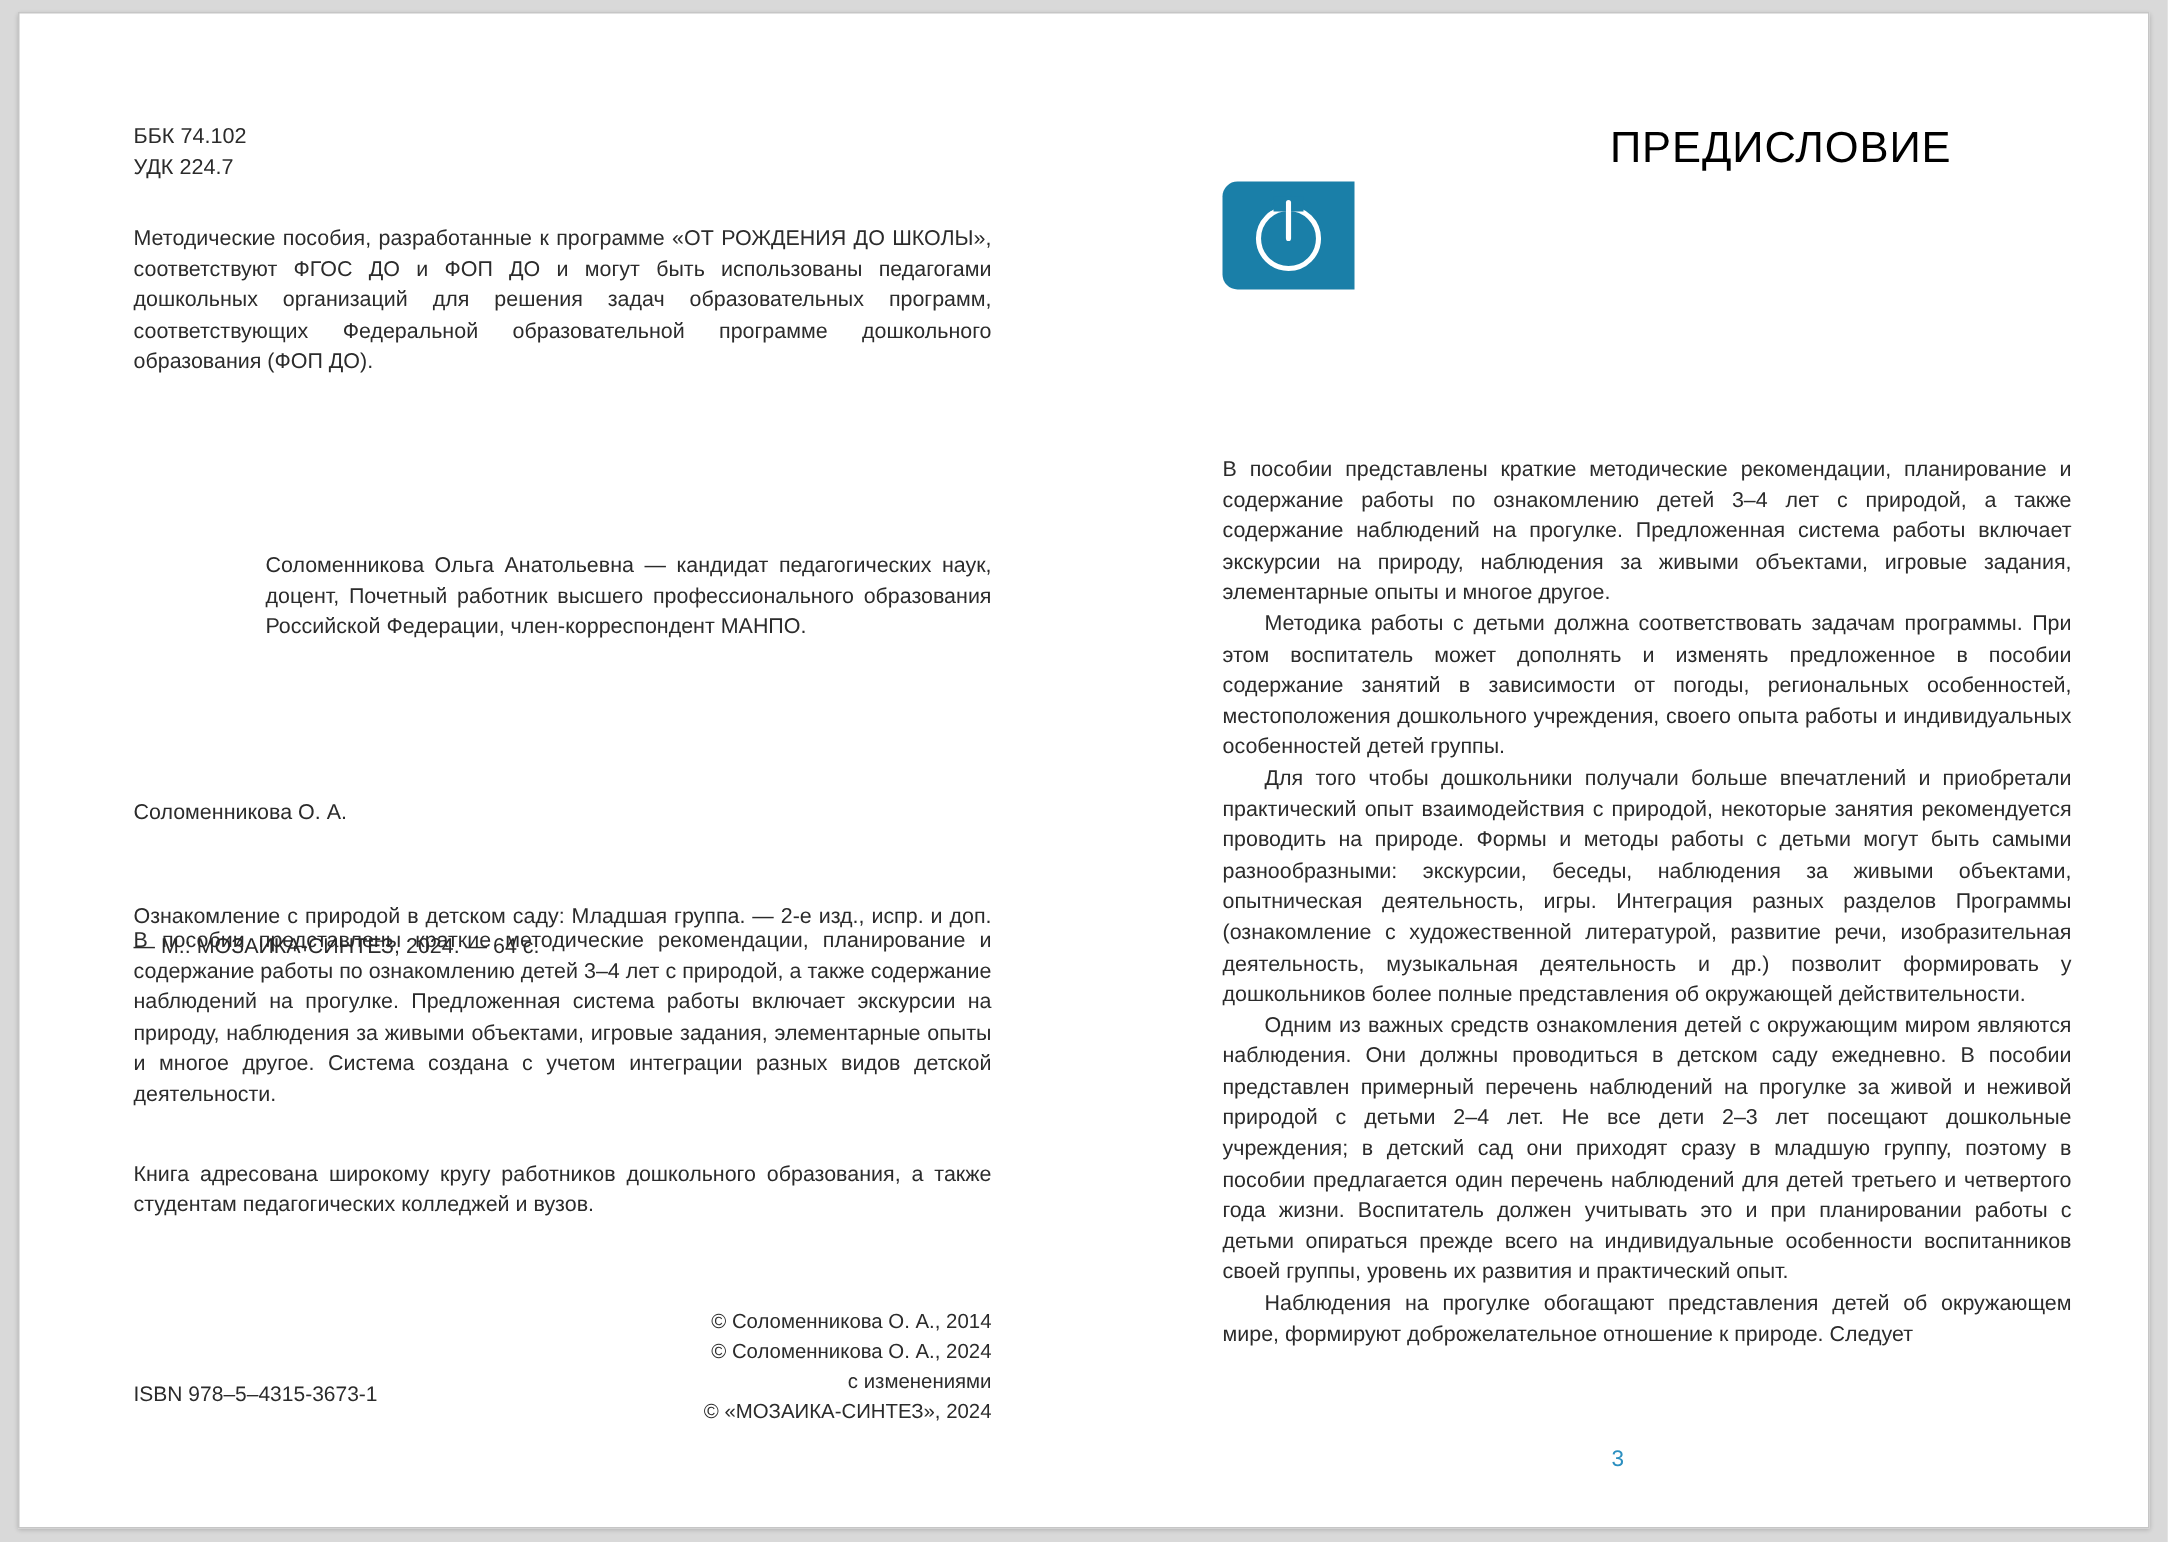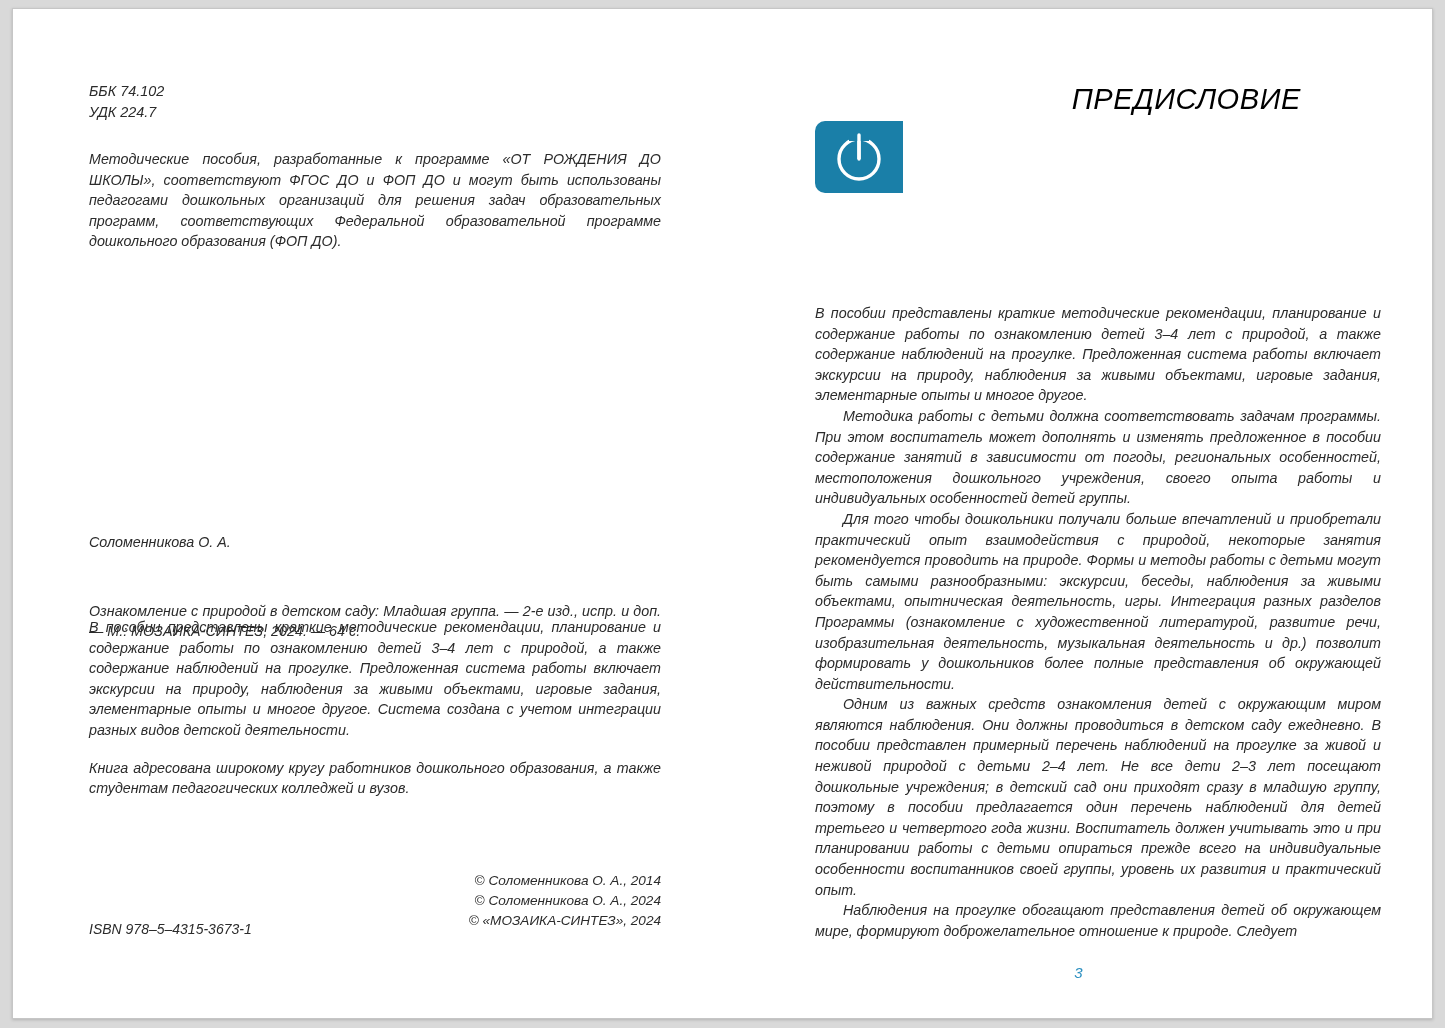--- a/index.html
+++ b/index.html
@@ -18,21 +18,20 @@
   .spread {
     position: absolute;
     left: 12px;
     top: 8px;
     width: 1421px;
     height: 1011px;
     background: #ffffff;
     border: 1px solid #c6c6c6;
     box-sizing: border-box;
     box-shadow: 0 1px 3px rgba(0,0,0,0.18);
-    font-style: italic;
   }
 
   .page {
     position: absolute;
     top: 0;
     height: 100%;
     box-sizing: border-box;
   }
   .page-left  { left: 0;      width: 710px; }
   .page-right { left: 710px;  width: 711px; }
@@ -84,21 +83,21 @@
     text-align: left;
   }
   .block-biblio .desc-line { text-align: justify; margin-top: 48px; }
 
   .block-annot {
     position: absolute;
     left: 76px;
     top: 608px;
     width: 572px;
   }
-  .block-annot p + p { margin-top: 17px; }
+  .block-annot p + p { margin-top: 32px; }
 
   .block-rights {
     position: absolute;
     right: 62px;
     top: 862px;
     width: 300px;
     text-align: right;
   }
   .block-rights div {
     font-size: 13.6px;
@@ -173,34 +172,38 @@
 
     <div class="codes">
       <div>ББК 74.102</div>
       <div>УДК 224.7</div>
     </div>
 
     <div class="block-program">
       <p class="txt">Методические пособия, разработанные к программе «ОТ РОЖДЕНИЯ ДО ШКОЛЫ», соответствуют ФГОС ДО и ФОП ДО и могут быть использованы педагогами дошкольных организаций для решения задач образовательных программ, соответствующих Федеральной образовательной программе дошкольного образования (ФОП ДО).</p>
     </div>
 
+    <div class="block-author">
+      <p class="txt">Соломенникова Ольга Анатольевна — кандидат педагогических наук, доцент, Почетный работник высшего  профессионального образования Российской Федерации, член-корреспондент МАНПО.</p>
+    </div>
 
     <div class="block-biblio">
       <p class="txt author-line">Соломенникова О. А.</p>
       <p class="txt desc-line">Ознакомление с природой в детском саду: Младшая группа. — 2-е изд., испр. и доп. — М.: МОЗАИКА-СИНТЕЗ, 2024. — 64 с.</p>
     </div>
 
     <div class="block-annot">
       <p class="txt">В пособии представлены краткие методические рекомендации, планирование и содержание работы по ознакомлению детей 3–4 лет с природой, а также содержание наблюдений на прогулке. Предложенная система работы включает экскурсии на природу, наблюдения за живыми объектами, игровые задания, элементарные опыты и многое другое. Система создана с учетом интеграции разных видов детской деятельности.</p>
       <p class="txt">Книга адресована широкому кругу работников дошкольного образования, а также студентам педагогических колледжей и вузов.</p>
     </div>
 
     <div class="block-rights">
       <div>© Соломенникова О. А., 2014</div>
       <div>© Соломенникова О. А., 2024</div>
+      <div>с изменениями</div>
       <div>© «МОЗАИКА-СИНТЕЗ», 2024</div>
     </div>
 
     <div class="isbn">ISBN 978–5–4315-3673-1</div>
   </div>
 
   <div class="page page-right">
 
     <div class="chapter-head">
       <div class="chapter-title">ПРЕДИСЛОВИЕ</div>

